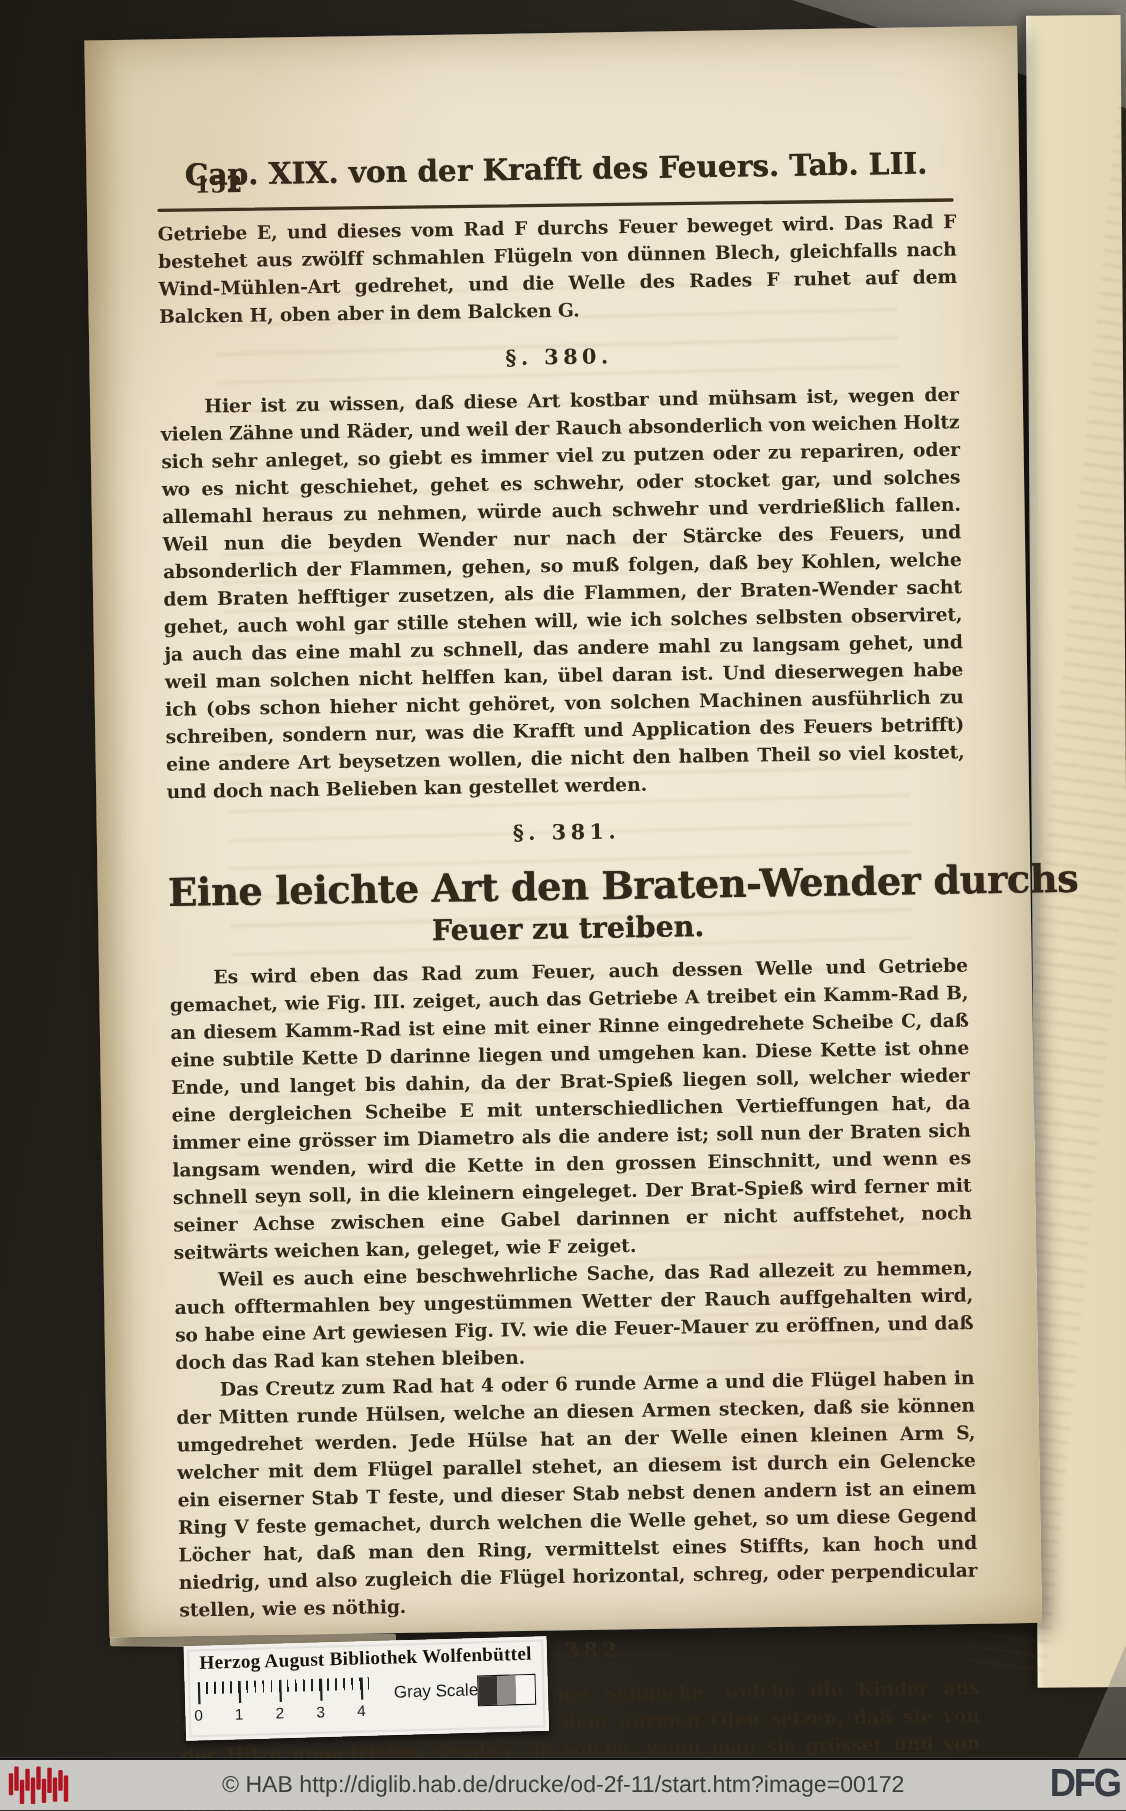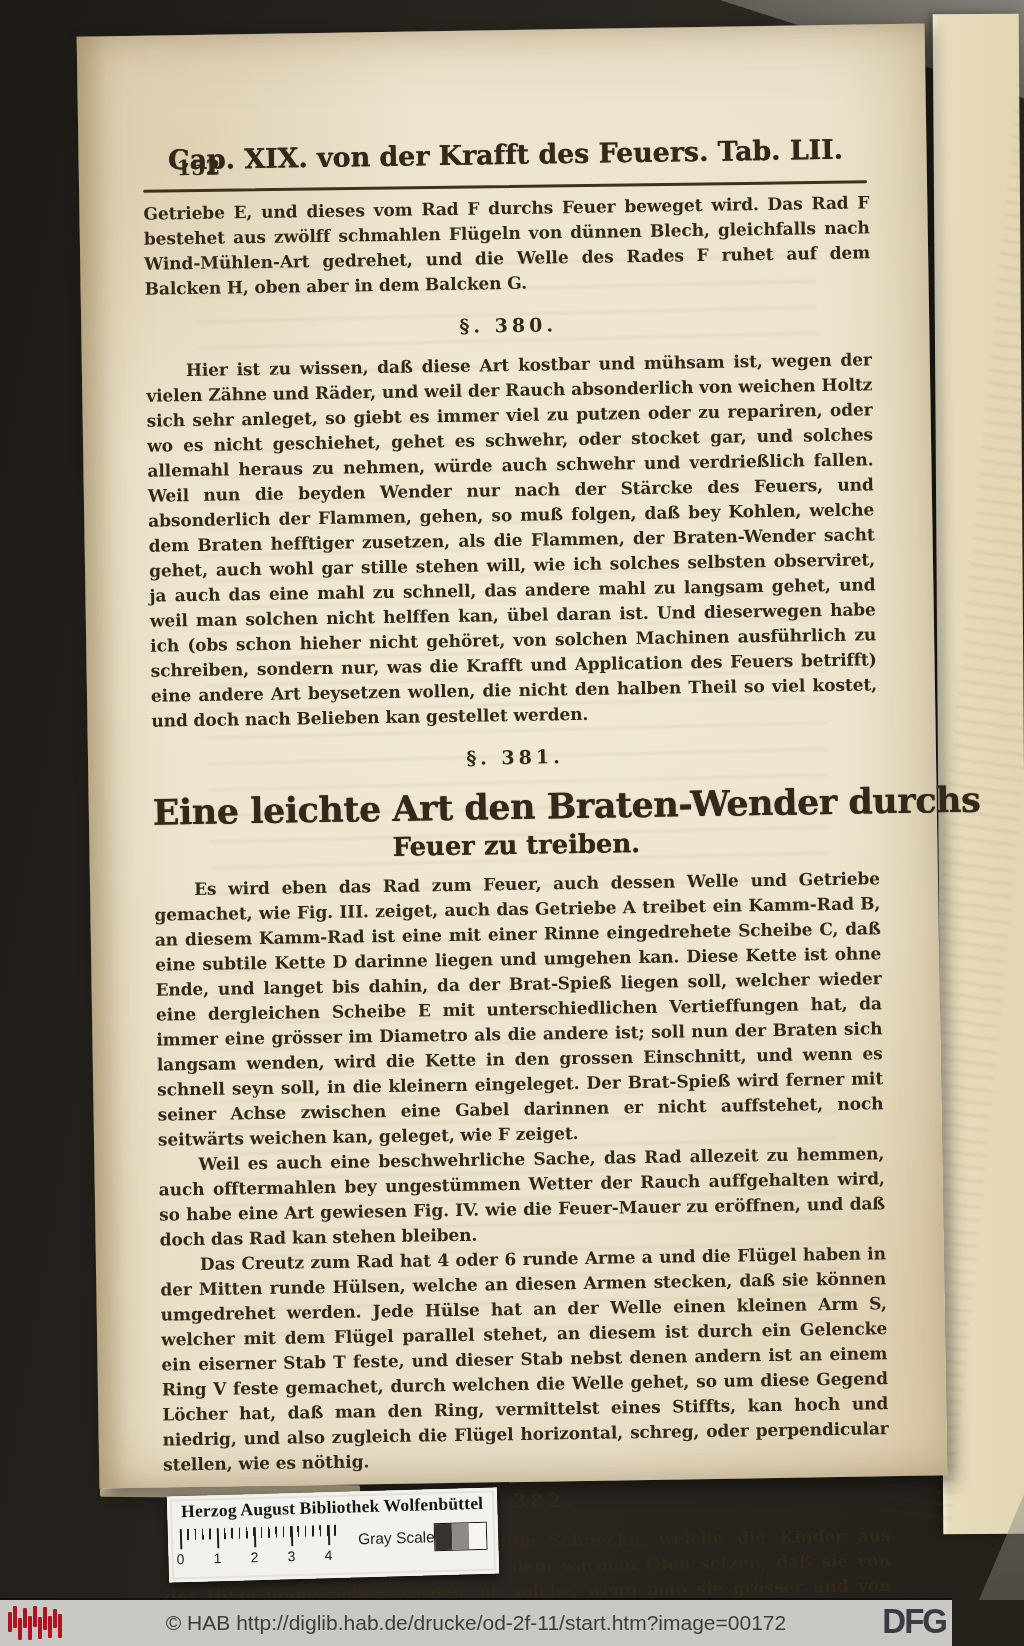--- a/index.html
+++ b/index.html
@@ -96,21 +96,21 @@
     font-family:"Liberation Sans",sans-serif;font-size:14px;color:#1c1c1a;}
   .ruler-nums span{position:absolute;top:0;}
   .gs-label{
     position:absolute;left:182px;top:8px;font-family:"Liberation Sans",sans-serif;
     font-size:15.5px;color:#1c1c1a;white-space:nowrap;
   }
   .swatches{position:absolute;left:258px;top:3px;display:flex;border:1.5px solid #111;}
   .swatches div{width:17px;height:26px;}
   
   .footer-bar{
-    position:absolute;left:0;bottom:0;width:952px;height:46px;background:#c9c8c4;
+    position:absolute;left:0;bottom:0;width:1024px;height:46px;background:#c9c8c4;
     border-top:2px solid #111;
   }
   .hab-logo{position:absolute;left:8px;top:4px;width:56px;height:38px;}
   .hab-logo i{position:absolute;width:4px;background:#b01420;border-radius:1px;}
   .hab-logo i:nth-child(1){left:0;top:8px;height:20px;}
   .hab-logo i:nth-child(2){left:5px;top:2px;height:22px;}
   .hab-logo i:nth-child(3){left:10px;top:14px;height:22px;}
   .hab-logo i:nth-child(4){left:15px;top:4px;height:20px;}
   .hab-logo i:nth-child(5){left:20px;top:12px;height:24px;}
   .hab-logo i:nth-child(6){left:25px;top:2px;height:21px;}

